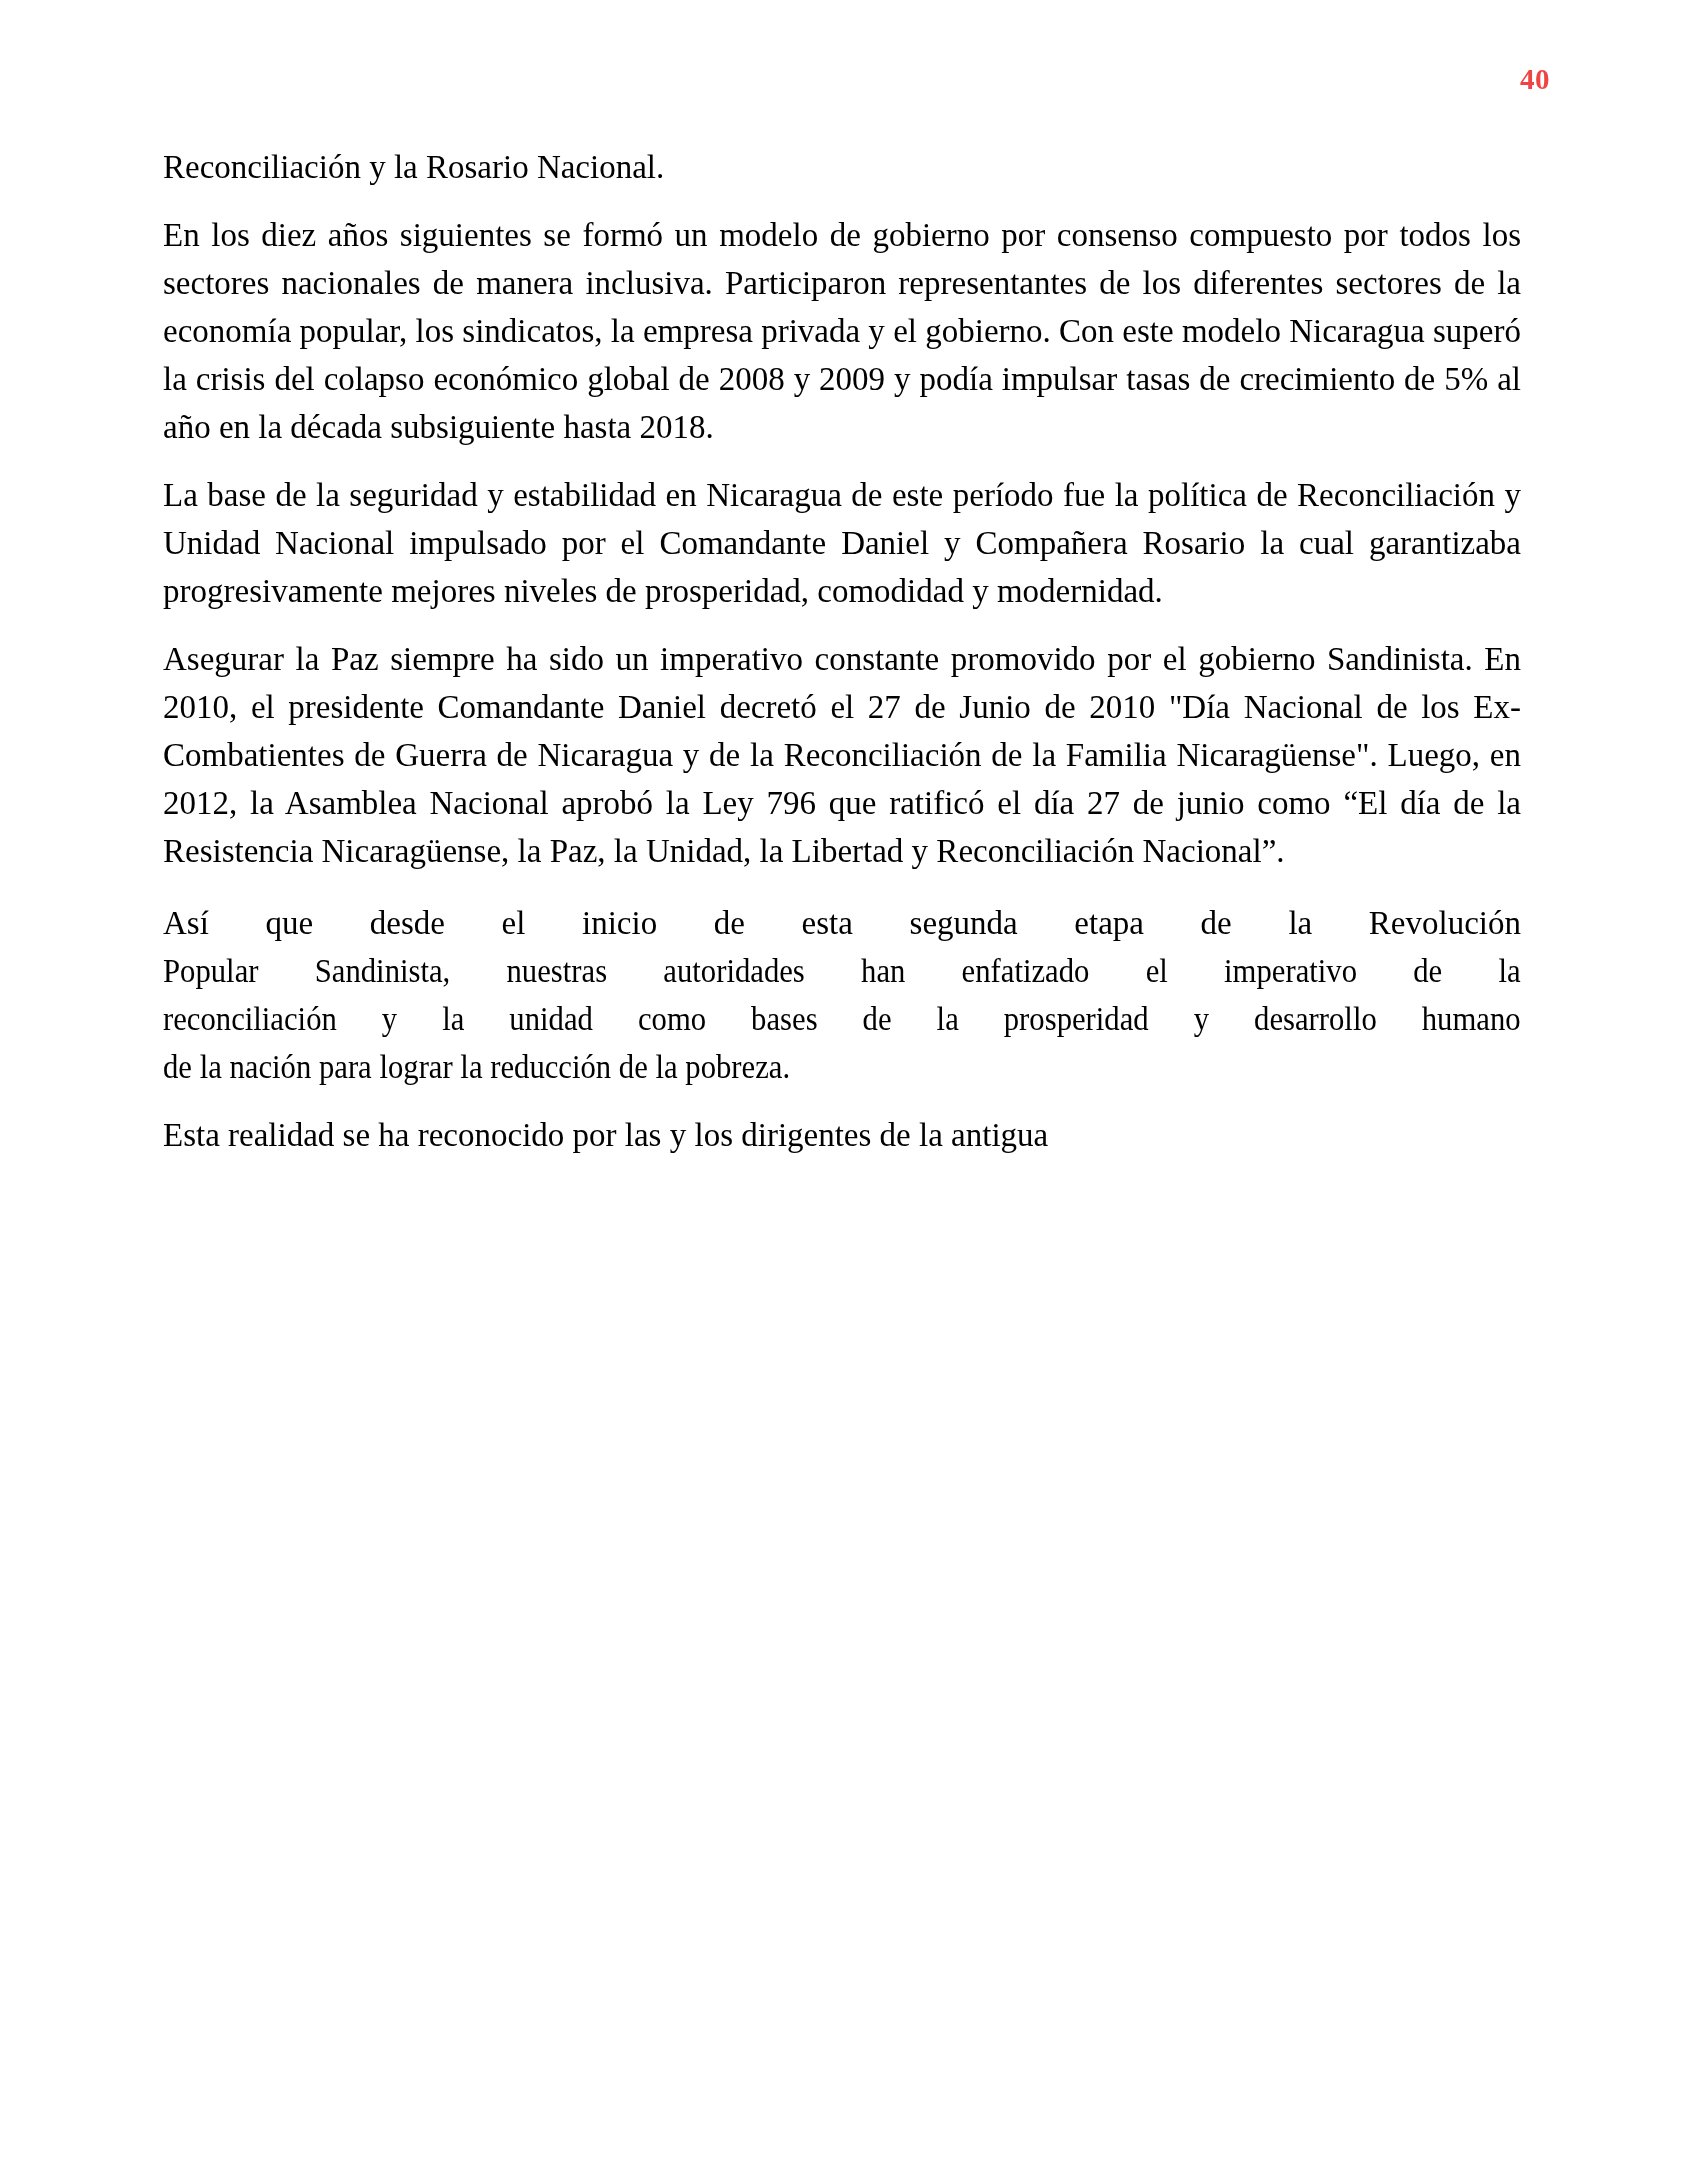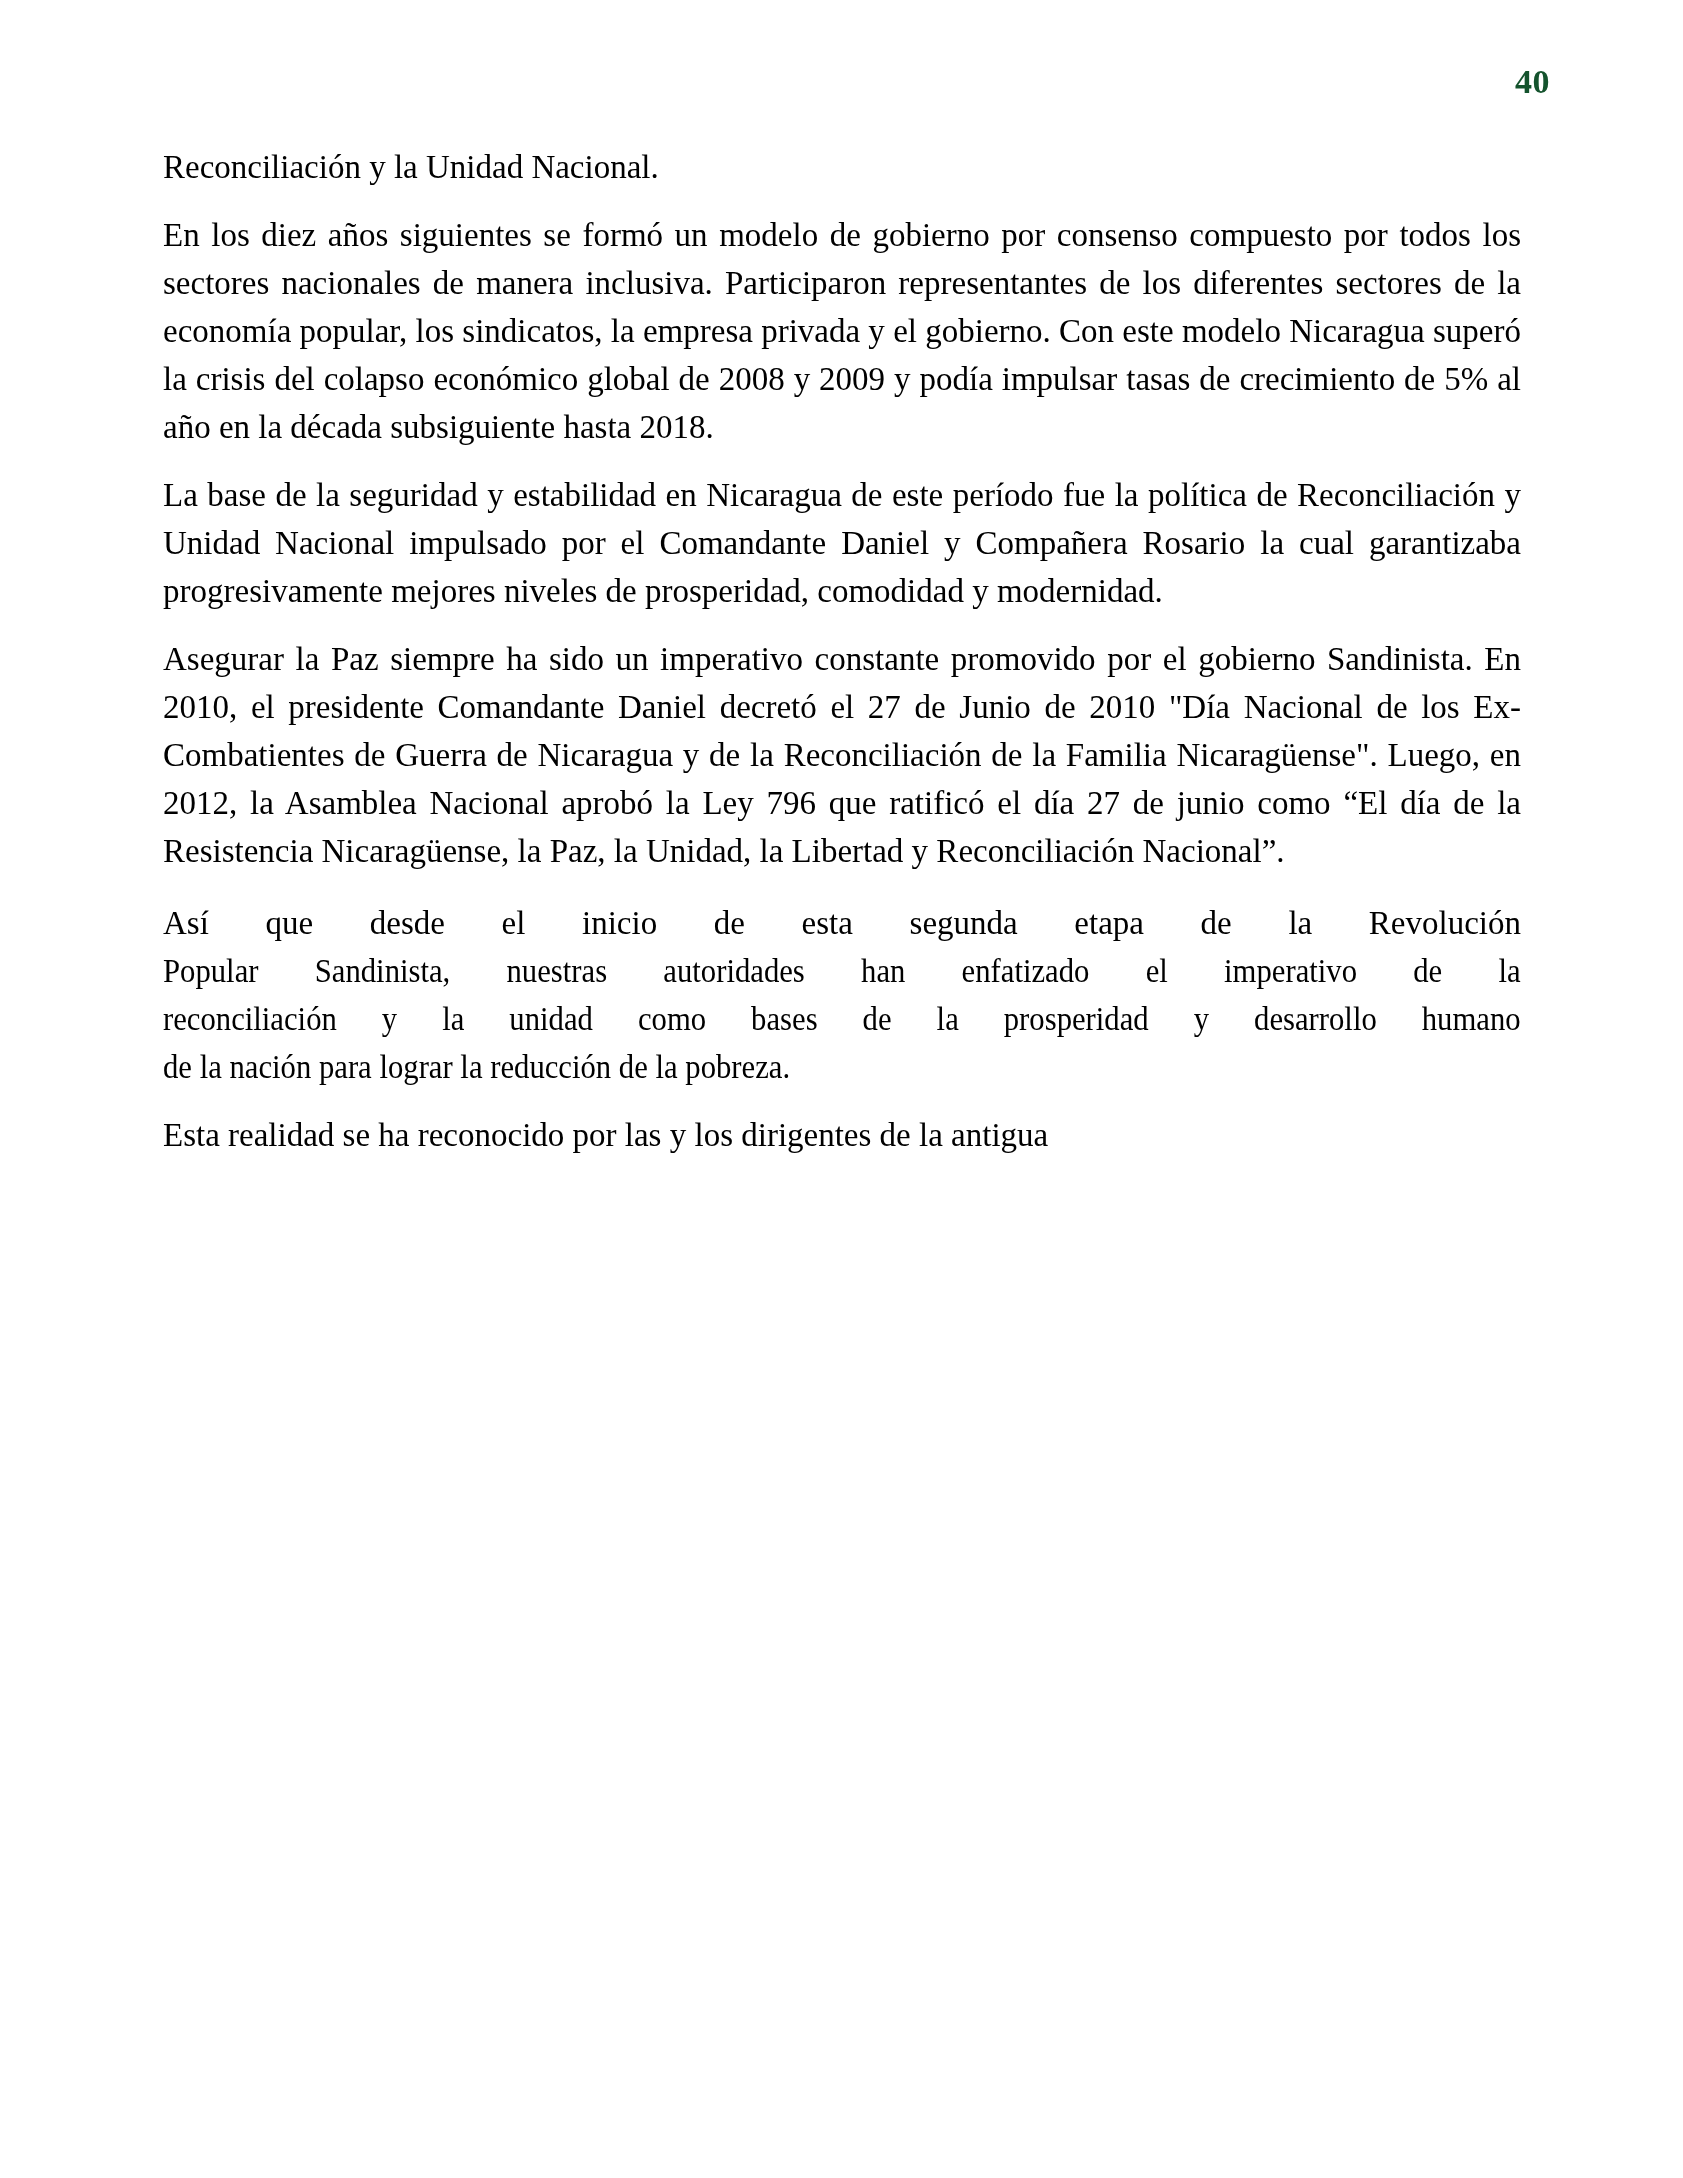--- a/index.html
+++ b/index.html
@@ -23,23 +23,23 @@
   }
 
   .page-number {
     position: absolute;
     top: 65px;
     left: 0;
     width: 1550px;
     text-align: right;
     font-family: "Liberation Serif", "DejaVu Serif", serif;
     font-weight: bold;
-    font-size: 34px;
+    font-size: 29px;
     line-height: 1;
-    color: #14532d;
+    color: #ef4444;
     letter-spacing: 0.5px;
   }
 
   .body-text {
     position: absolute;
     left: 163px;
     top: 143px;
     width: 1358px;
   }
 
@@ -92,21 +92,21 @@
 </style>
 </head>
 <body>
 
 <div class="page">
 
   <div class="page-number" id="page-number-el">40</div>
 
   <div class="body-text">
 
-    <p class="para no-justify-last">Reconciliación y la Unidad Nacional.</p>
+    <p class="para no-justify-last">Reconciliación y la Rosario Nacional.</p>
 
     <p class="para no-justify-last">En los diez años siguientes se formó un modelo de gobierno por consenso compuesto por todos los sectores nacionales de manera inclusiva. Participaron representantes de los diferentes sectores de la economía popular, los sindicatos, la empresa privada y el gobierno. Con este modelo Nicaragua superó la crisis del colapso económico global de 2008 y 2009 y podía impulsar tasas de crecimiento de 5% al año en la década subsiguiente hasta 2018.</p>
 
     <p class="para no-justify-last">La base de la seguridad y estabilidad en Nicaragua de este período fue la política de Reconciliación y Unidad Nacional impulsado por el Comandante Daniel y Compañera Rosario la cual garantizaba progresivamente mejores niveles de prosperidad, comodidad y modernidad.</p>
 
     <p class="para no-justify-last"> Asegurar la Paz siempre ha sido un imperativo constante promovido por el gobierno Sandinista. En 2010, el presidente Comandante Daniel decretó el 27 de Junio de 2010 "Día Nacional de los Ex-Combatientes de Guerra de Nicaragua y de la Reconciliación de la Familia Nicaragüense". Luego, en 2012, la Asamblea Nacional aprobó la Ley 796 que ratificó el día 27 de junio como “El día de la Resistencia Nicaragüense, la Paz, la Unidad, la Libertad y Reconciliación Nacional”.</p>
 
     <p class="para condensed">
       <span class="line-wide"> Así que desde el inicio de esta segunda etapa de la Revolución</span>
       <span class="line-squeezed">Popular Sandinista, nuestras autoridades han enfatizado el imperativo de la</span>

